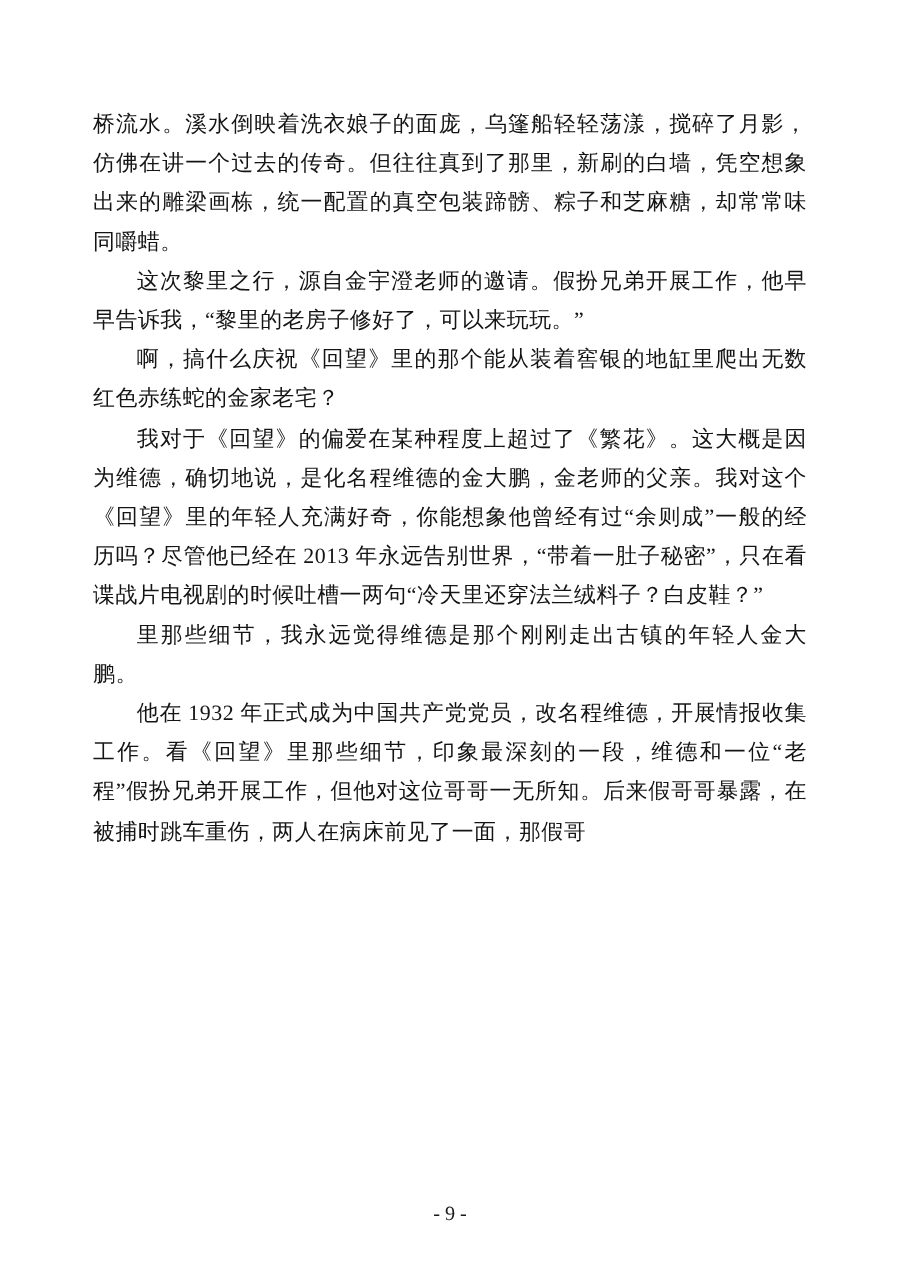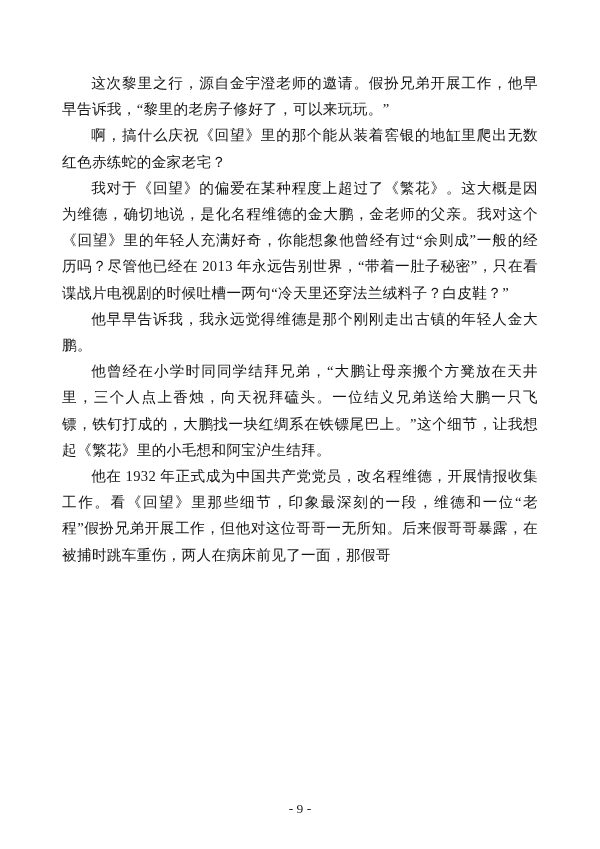--- a/index.html
+++ b/index.html
@@ -48,21 +48,21 @@
     font-size: 13.5px;
     color: #1a1a1a;
     font-family: "Liberation Serif", "DejaVu Serif", serif;
   }
 </style>
 </head>
 <body>
 
 <div class="page">
   <div class="content">
+    <p class="para noindent">桥流水。溪水倒映着洗衣娘子的面庞，乌篷船轻轻荡漾，搅碎了月影，仿佛在讲一个过去的传奇。但往往真到了那里，新刷的白墙，凭空想象出来的雕梁画栋，统一配置的真空包装蹄髈、粽子和芝麻糖，却常常味同嚼蜡。</p>
     <p class="para">这次黎里之行，源自金宇澄老师的邀请。假扮兄弟开展工作，他早早告诉我，“黎里的老房子修好了，可以来玩玩。”</p>
     <p class="para">啊，搞什么庆祝《回望》里的那个能从装着窖银的地缸里爬出无数红色赤练蛇的金家老宅？</p>
     <p class="para">我对于《回望》的偏爱在某种程度上超过了《繁花》。这大概是因为维德，确切地说，是化名程维德的金大鹏，金老师的父亲。我对这个《回望》里的年轻人充满好奇，你能想象他曾经有过“余则成”一般的经历吗？尽管他已经在 2013 年永远告别世界，“带着一肚子秘密”，只在看谍战片电视剧的时候吐槽一两句“冷天里还穿法兰绒料子？白皮鞋？”</p>
-    <p class="para">他早早告诉我，我永远觉得维德是那个刚刚走出古镇的年轻人金大鹏。</p>
-    <p class="para">他曾经在小学时同同学结拜兄弟，“大鹏让母亲搬个方凳放在天井里，三个人点上香烛，向天祝拜磕头。一位结义兄弟送给大鹏一只飞镖，铁钉打成的，大鹏找一块红绸系在铁镖尾巴上。”这个细节，让我想起《繁花》里的小毛想和阿宝沪生结拜。</p>
+    <p class="para">里那些细节，我永远觉得维德是那个刚刚走出古镇的年轻人金大鹏。</p>
     <p class="para">他在 1932 年正式成为中国共产党党员，改名程维德，开展情报收集工作。看《回望》里那些细节，印象最深刻的一段，维德和一位“老程”假扮兄弟开展工作，但他对这位哥哥一无所知。后来假哥哥暴露，在被捕时跳车重伤，两人在病床前见了一面，那假哥</p>
   </div>
   <div class="footer">- 9 -</div>
 </div>
 
 </body></html>

